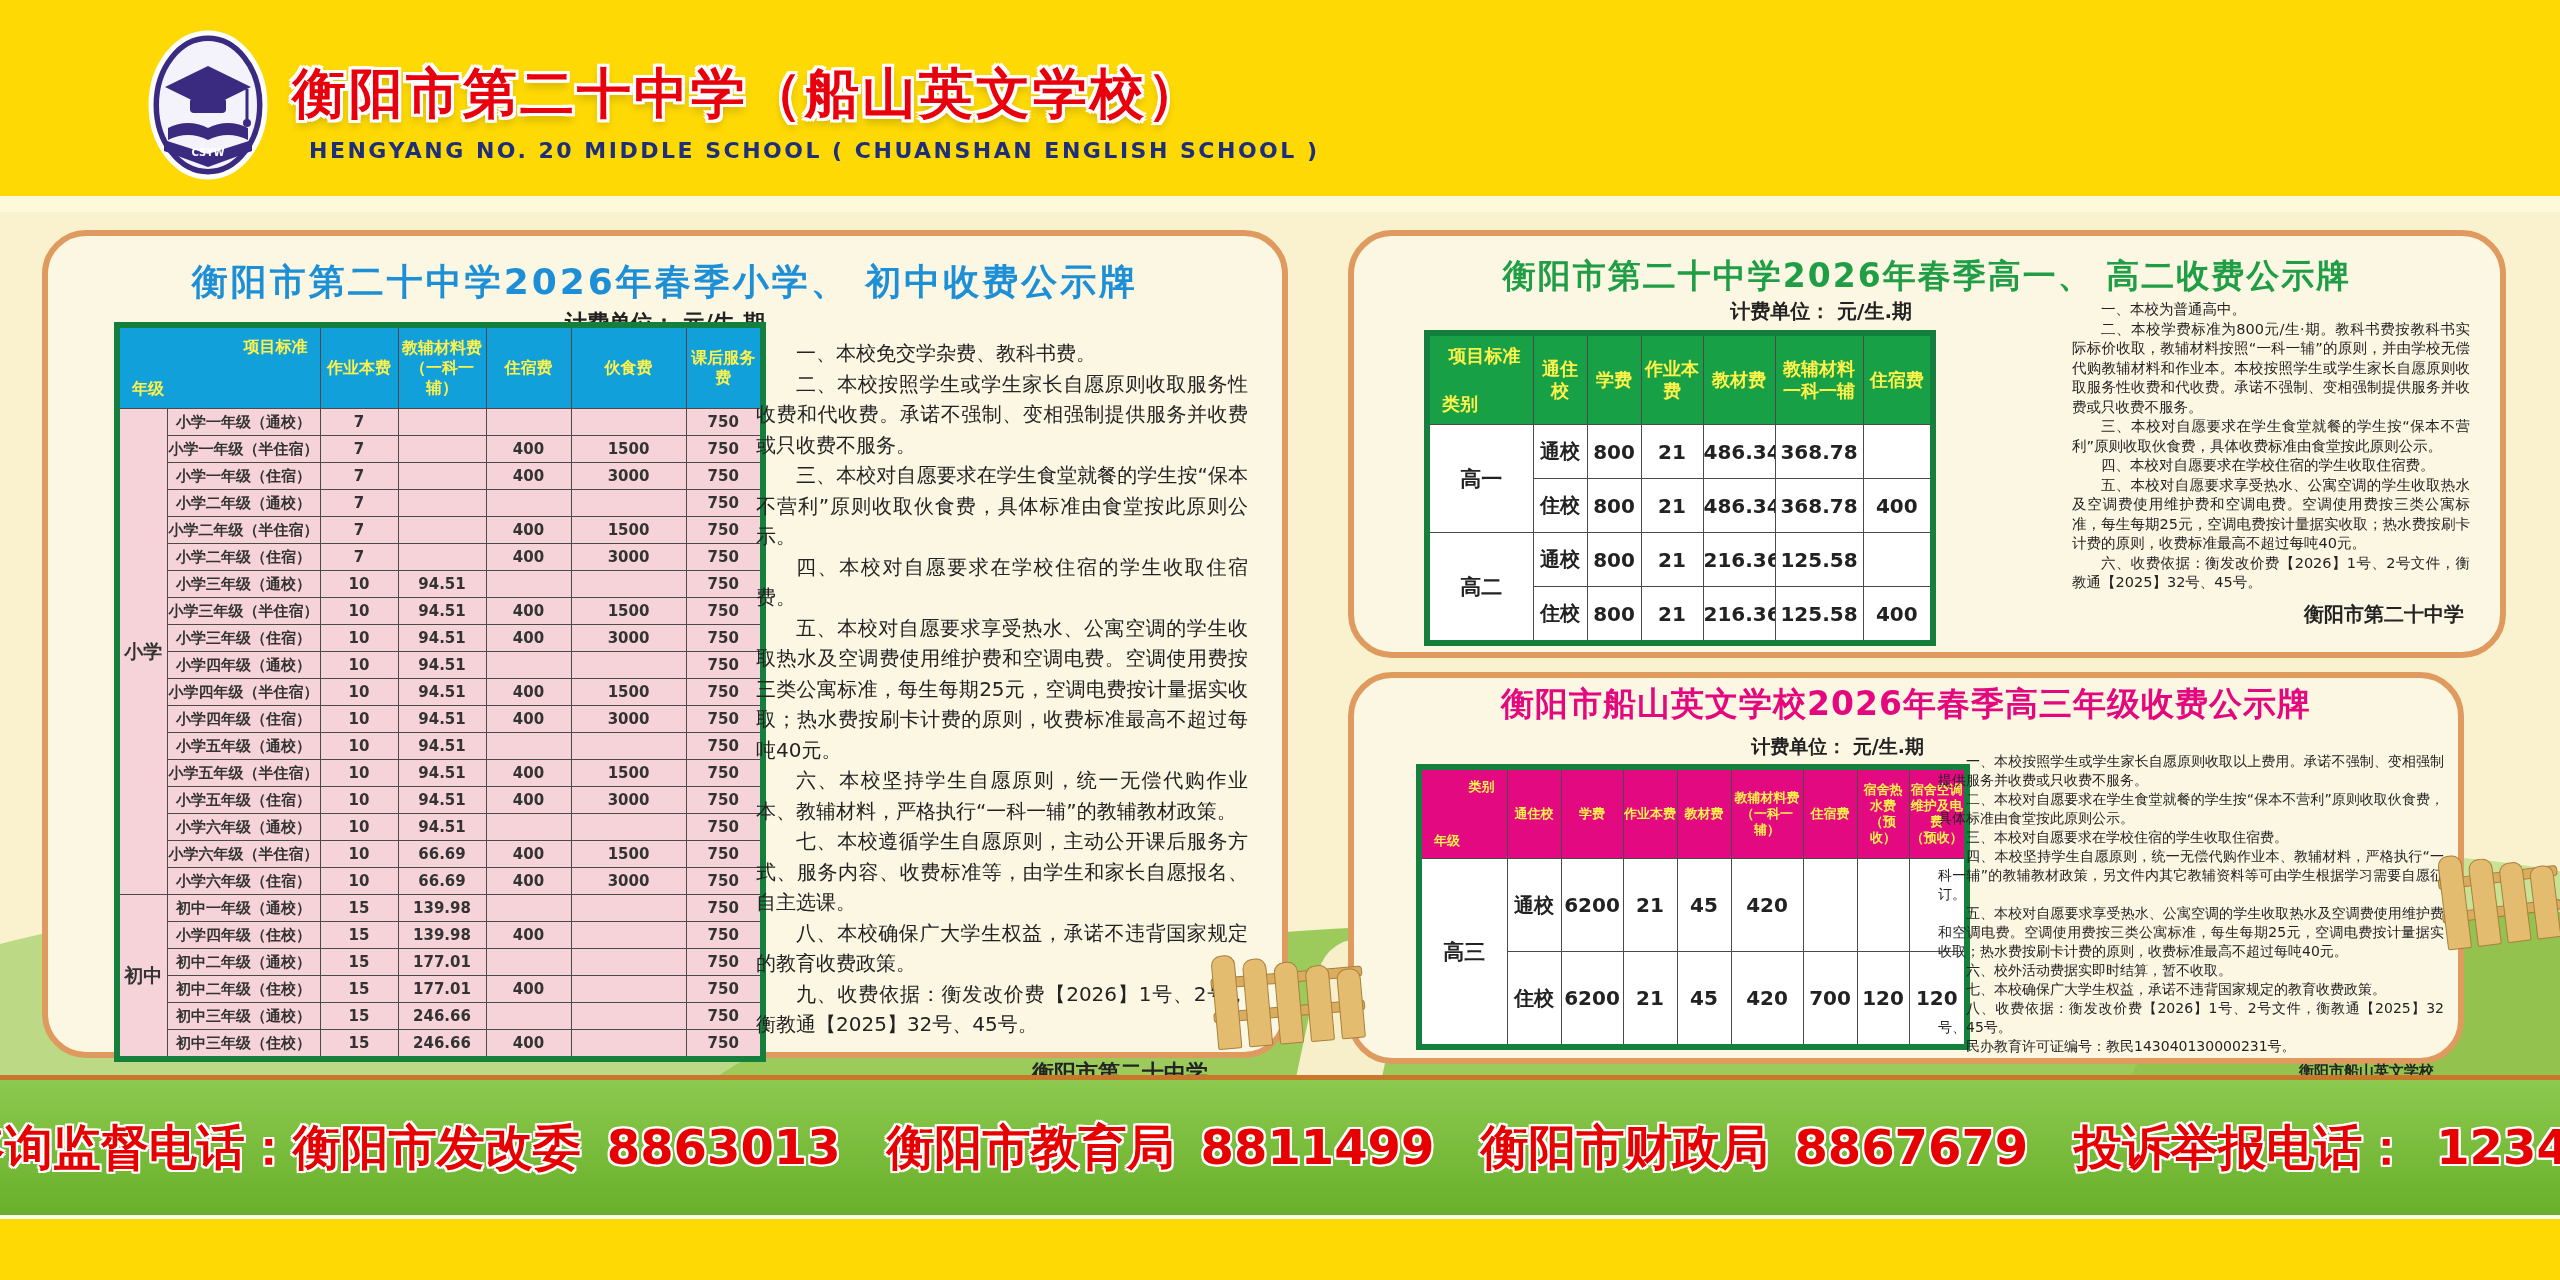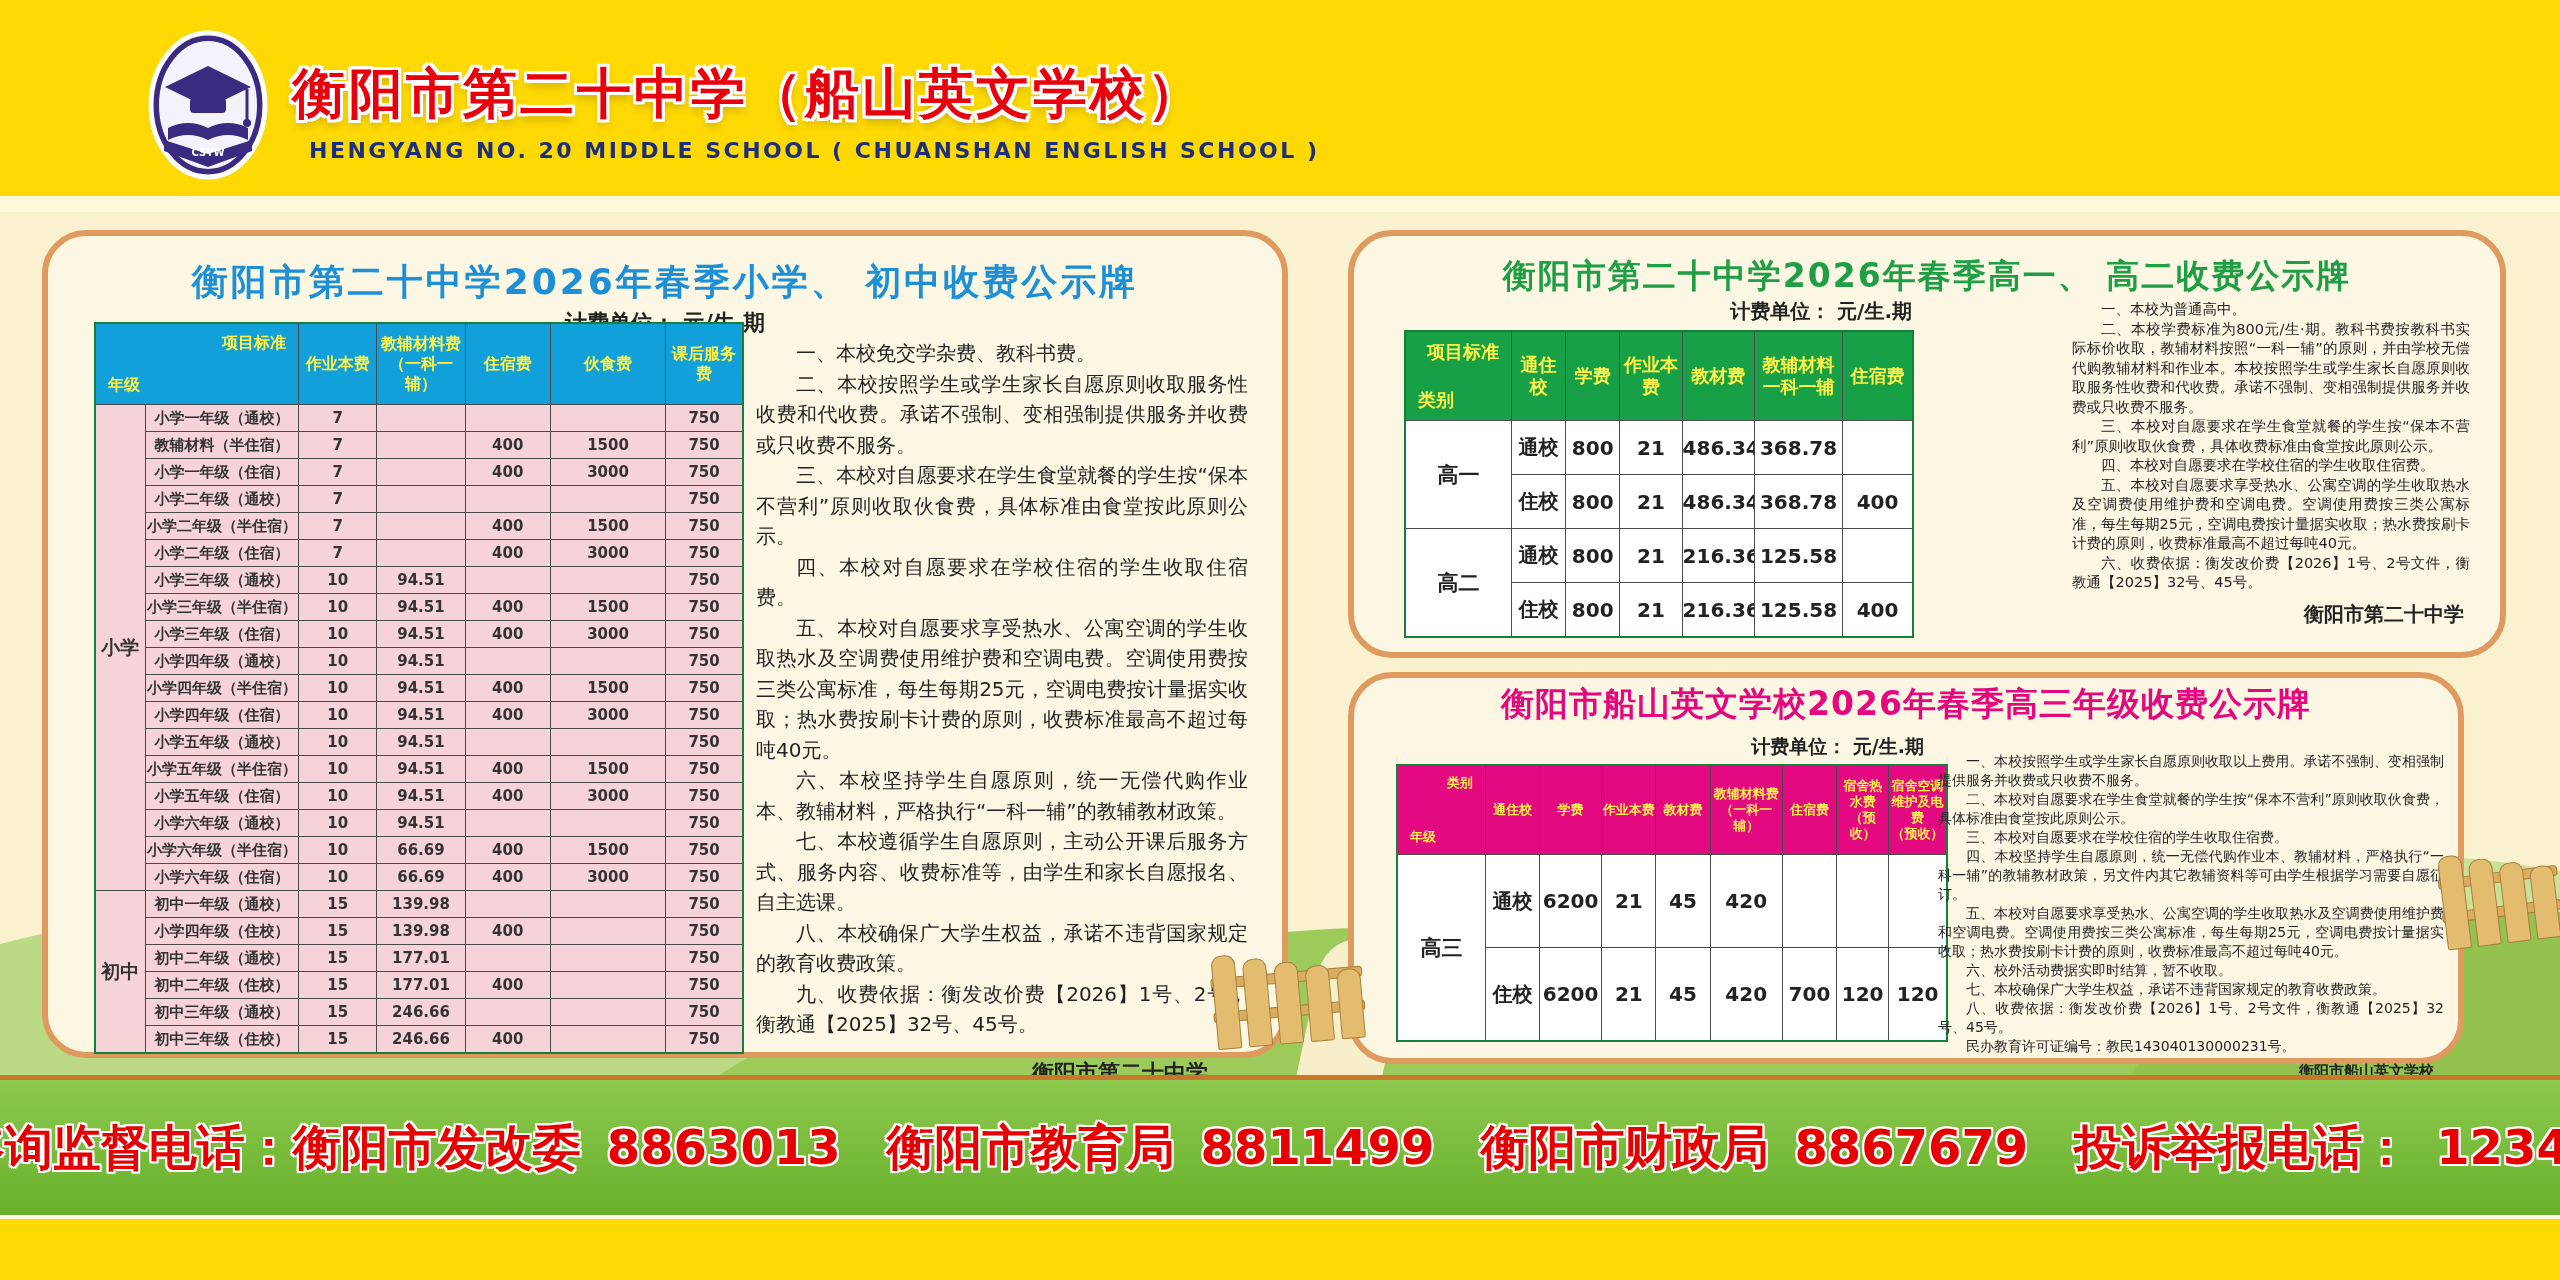--- a/index.html
+++ b/index.html
@@ -38,21 +38,21 @@
   #panel-hs12 .p-title{top:18px;font-size:33px;color:#1F9E45;letter-spacing:2px;}
   #panel-hs3 .p-title{top:4px;font-size:33px;color:#E4077E;letter-spacing:1px;}
   .p-unit{position:absolute;font-weight:bold;color:#222;}
   #panel-left .p-unit{top:72px;left:0;width:100%;text-align:center;font-size:22px;}
   #panel-hs12 .p-unit{top:62px;left:50px;width:508px;text-align:right;font-size:20px;}
   #panel-hs3 .p-unit{top:56px;left:42px;width:528px;text-align:right;font-size:19px;}
   .tbl{position:absolute;}
   #panel-left .tbl{left:46px;top:86px;}
   #panel-hs12 .tbl{left:50px;top:94px;}
   #panel-hs3 .tbl{left:42px;top:86px;}
-  table{border-collapse:collapse;table-layout:fixed;border:2px solid #15803d;}
+  table{border-collapse:collapse;table-layout:fixed;border:6px solid #15803d;margin-left:20px;}
   th,td{border:1px solid #4a4a4a;text-align:center;vertical-align:middle;padding:0;overflow:hidden;}
   th{color:#FFF24A;font-weight:bold;line-height:1.25;}
   .corner{position:relative;
     background-image:linear-gradient(to bottom right,transparent calc(50% - 1.5px),rgba(15,45,100,.7) calc(50% - .5px),rgba(15,45,100,.7) calc(50% + .5px),transparent calc(50% + 1.5px));}
   .c-top{position:absolute;top:9px;right:12px;}
   .c-bot{position:absolute;bottom:9px;left:12px;}
   .t-pink th{background:#12A0DA;font-size:16px;height:80px;}
   .t-pink td{background:#F6D3D8;height:26px;font-size:15px;font-weight:bold;color:#333;}
   .t-pink td.group{font-size:19px;}
   .t-green th{background:#17A046;font-size:18px;height:88px;}
@@ -140,21 +140,21 @@
             <tr>
               <td rowspan="18" class="group">小学</td>
               <td>小学一年级（通校）</td>
               <td>7</td>
               <td></td>
               <td></td>
               <td></td>
               <td>750</td>
             </tr>
             <tr>
-              <td>教辅材料（半住宿）</td>
+              <td>小学一年级（半住宿）</td>
               <td>7</td>
               <td></td>
               <td>400</td>
               <td>1500</td>
               <td>750</td>
             </tr>
             <tr>
               <td>小学一年级（住宿）</td>
               <td>7</td>
               <td></td>

